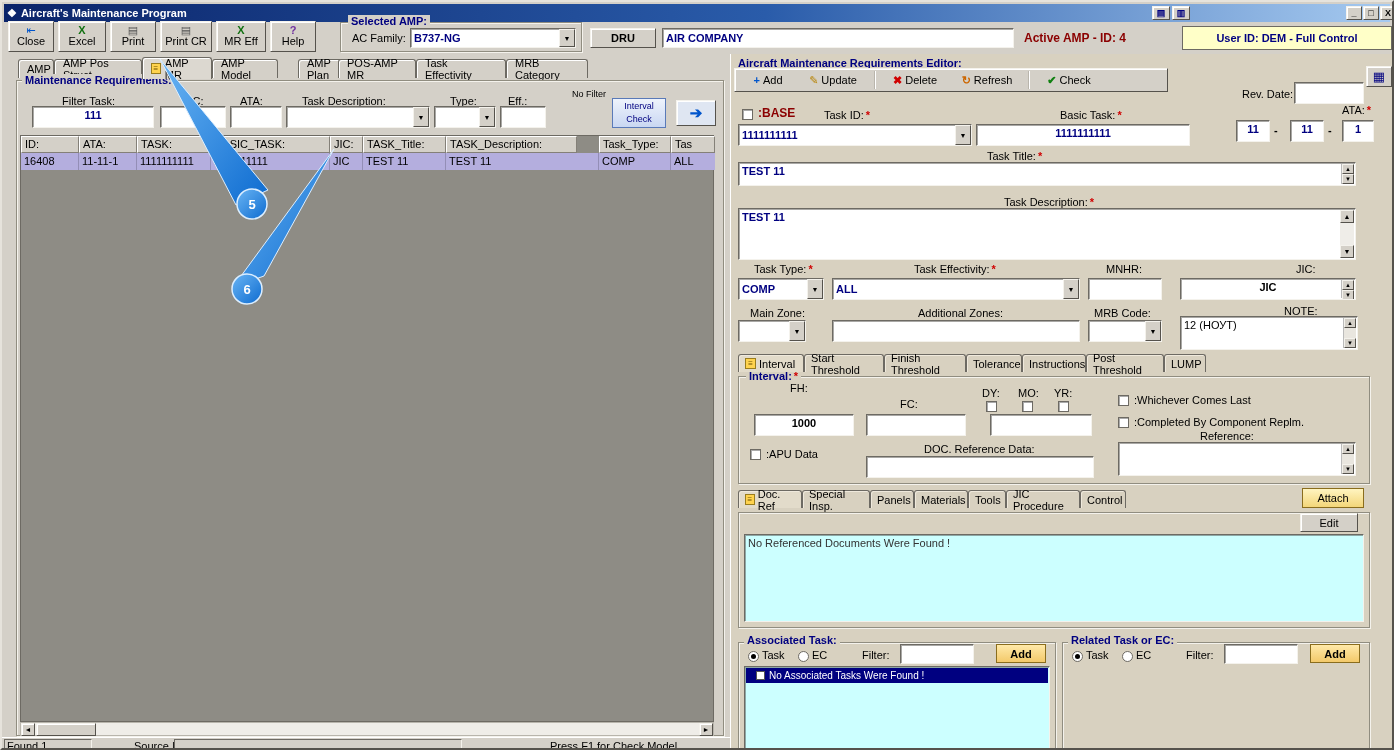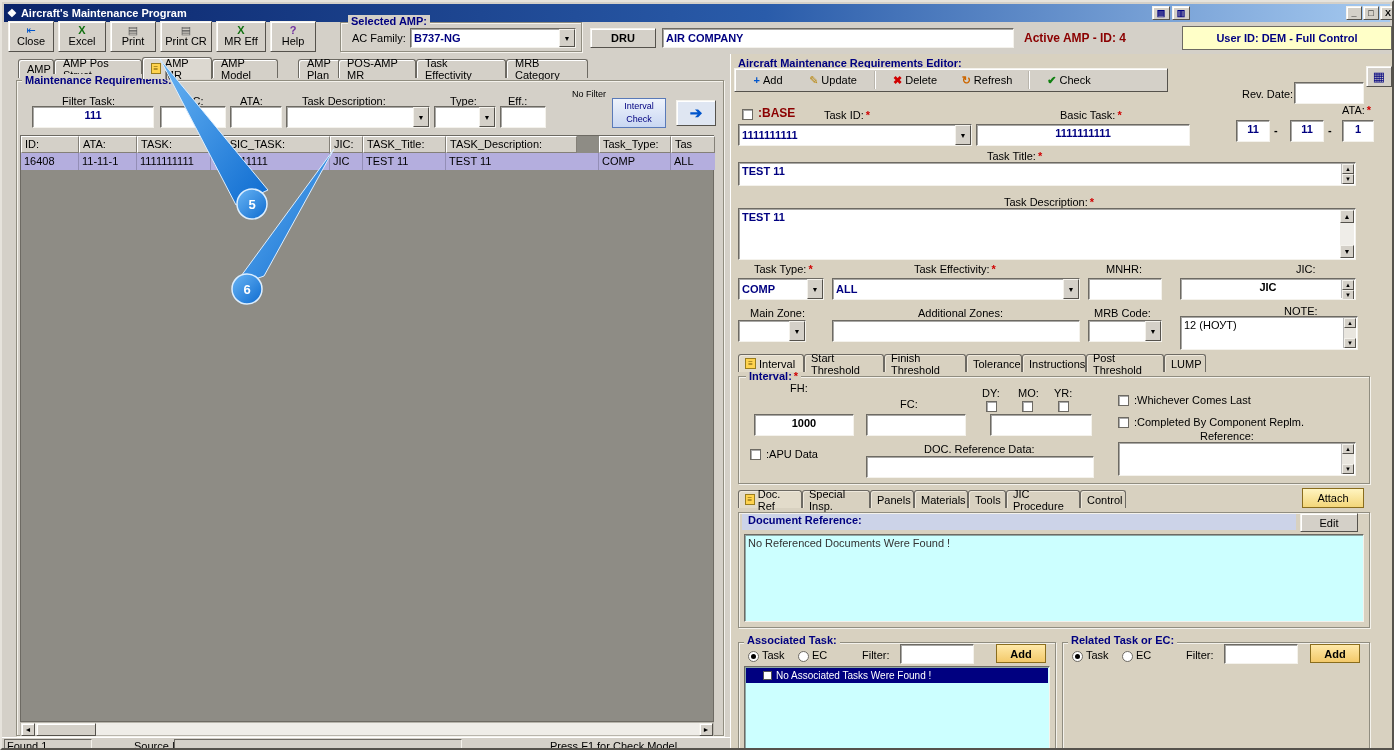--- a/index.html
+++ b/index.html
@@ -57,21 +57,21 @@
   .mini-scroll { position:absolute; right:1px; top:1px; bottom:1px; width:13px; background:#e9e6df; border-left:1px solid #bbb;
                  display:flex; flex-direction:column; justify-content:space-between; }
   .mini-scroll span { display:block; height:10px; background:#d4d0c8; border:1px solid; border-color:#f4f2ec #55524c #55524c #f4f2ec;
                       font-size:6px; text-align:center; line-height:9px; }
   .vscroll { position:absolute; right:1px; top:1px; bottom:1px; width:14px; background:#efede8; }
   .vscroll .up,.vscroll .dn { position:absolute; left:0; width:14px; height:13px; background:#d4d0c8; border:1px solid;
       border-color:#f4f2ec #55524c #55524c #f4f2ec; font-size:7px; text-align:center; line-height:12px; }
   .vscroll .up{top:0} .vscroll .dn{bottom:0}
   .cyan { background:#ccffff; }
   .listhead { position:absolute; left:1px; right:1px; top:1px; height:15px; background:#000080; color:#fff;
-              display:flex; align-items:center; gap:4px; padding:0 17px; font-size:10px; white-space:nowrap; overflow:hidden; }
+              display:flex; align-items:center; gap:4px; padding:0 10px; font-size:10px; white-space:nowrap; overflow:hidden; }
   .listhead .hcb { width:9px; height:9px; background:#fff; border:1px solid #555; flex:0 0 auto; }
   .addbtn { position:absolute; background:linear-gradient(#ffe9a8,#f3c96a); border:1px solid #8a6d1d; font-weight:bold; }
   .sep { position:absolute; width:2px; background:#b9b5ac; border-right:1px solid #fff; }
   svg { display:block; }
 </style>
 </head>
 <body>
 
 <div id="app">
 
@@ -428,22 +428,20 @@
     <span>JIC Procedure</span>
     </div>
   <div class="etab" style="left:1078px;top:488px;width:46px;">
     <span>Control</span>
     </div>
   <div class="abs btn" style="left:1300px;top:486px;width:62px;height:20px;background:linear-gradient(#fff4c0,#f3d679);border:1px solid #8a6d1d;">
     <span>Attach</span>
     </div>
 
   <div class="grp" style="left:736px;top:510px;width:632px;height:116px;"></div>
-  <div class="abs" style="left:740px;top:512px;width:554px;height:16px;background:#ccd3e8;">
-    <span class="navy" style="margin-left:6px;">Document Reference:</span></div>
   <div class="raised btn" style="left:1298px;top:511px;width:58px;height:19px;">
     <span>Edit</span>
     </div>
   <div class="sunken cyan" style="left:742px;top:532px;width:620px;height:88px;white-space:normal;color:#333;">
     <span>No Referenced Documents Were Found !</span></div>
 
   <div class="grp" style="left:736px;top:640px;width:318px;height:110px;"></div>
   <span class="grp-lbl" style="left:742px;top:632px;background:#d8d1c0;">Associated Task:</span>
   <div class="radio on" style="left:746px;top:649px;"></div>
   <span class="lbl" style="left:760px;top:647px;">Task</span>

